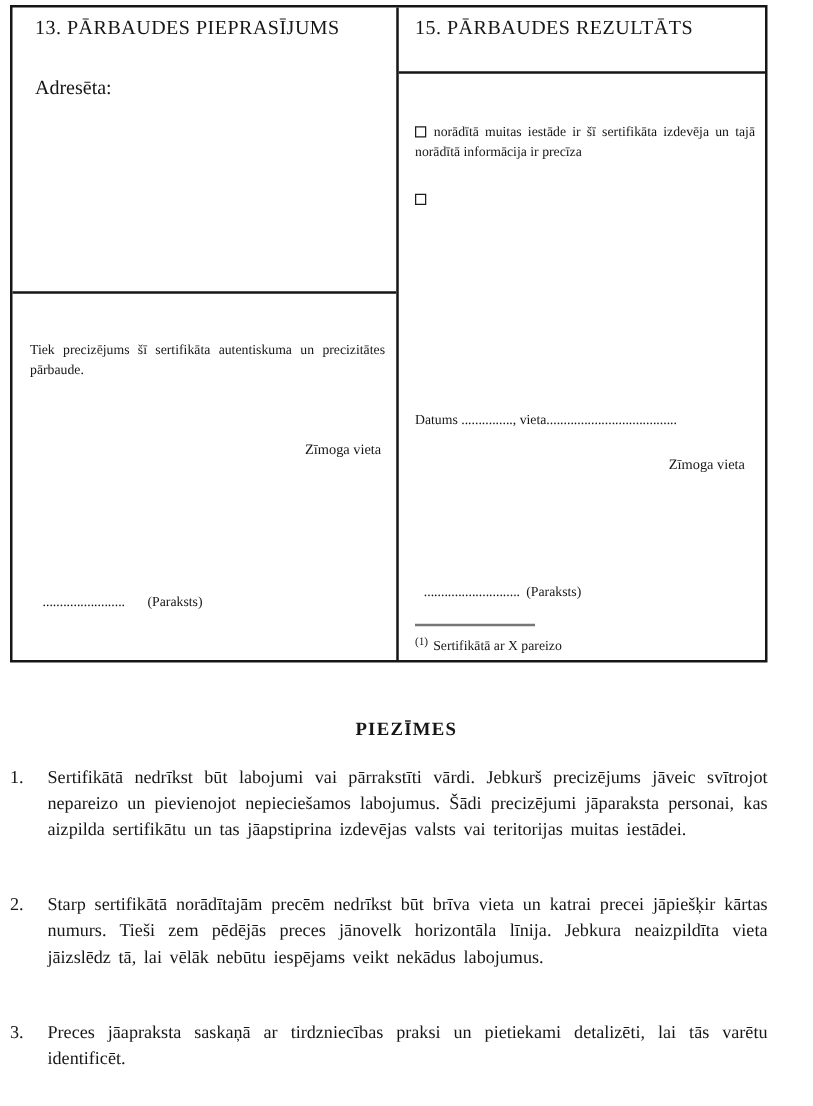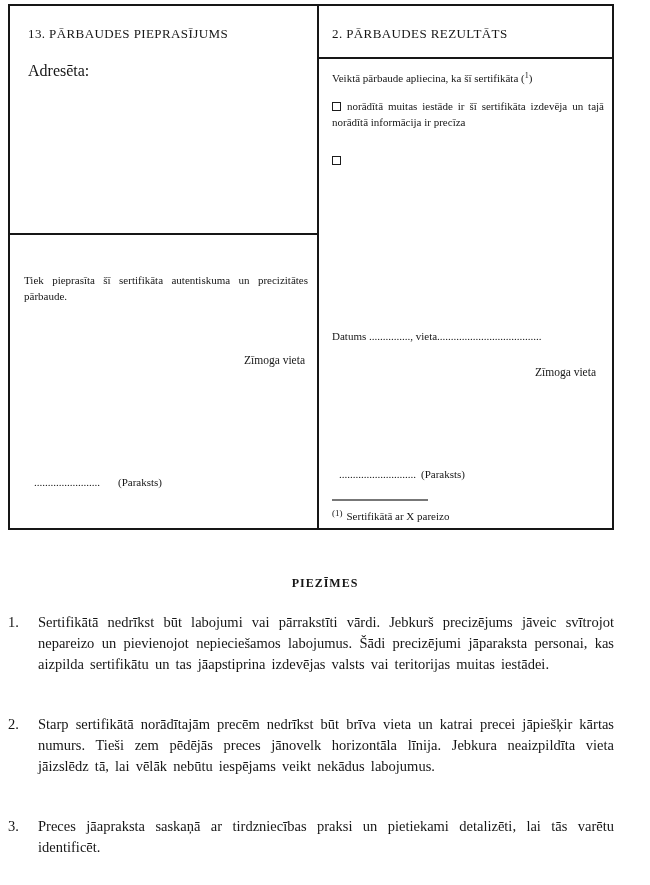--- a/index.html
+++ b/index.html
@@ -17,22 +17,22 @@
   .form-box {
     position: absolute; left: 8px; top: 4px;
     width: 606px; height: 526px;
     border: 2px solid #161616;
   }
   .cell { position: absolute; top: 0; height: 100%; }
   .cell-13 { left: 0; width: 309px; border-right: 2px solid #161616; }
   .cell-14 { left: 309px; width: 293px; }
 
   .box-title {
-    position: absolute; left: 18px; top: 20px;
-    font-size: 13px; letter-spacing: 0.4px; white-space: nowrap;
+    position: absolute; left: 18px; top: 8px;
+    font-size: 16px; letter-spacing: 0.4px; white-space: nowrap;
   }
   .cell-14 .box-title { left: 13px; }
 
   .hdiv { position: absolute; left: 0; width: 100%; height: 2px; background: #161616; }
   .div-13 { top: 227px; }
   .div-14 { top: 51px; }
 
   .ftext { font-size: 11px; line-height: 16px; }
   .just { text-align: justify; }
 
@@ -58,21 +58,21 @@
   .paraksts-14 { position: absolute; left: 20px; top: 460px; white-space: nowrap; }
   .paraksts-14 .sig-label { margin-left: 5px; }
   .footnote-rule { position: absolute; left: 13px; top: 493px; width: 96px; height: 2px; background: #777; }
   .footnote { position: absolute; left: 13px; top: 502px; font-size: 11px; white-space: nowrap; }
   .footnote .sup { margin-right: 4px; font-size: 9px; }
 
   
   .notes-title {
     position: absolute; left: 0; top: 576px; width: 650px;
     text-align: center; font-weight: bold;
-    font-size: 12px; letter-spacing: 1px;
+    font-size: 15px; letter-spacing: 1px;
   }
   .note-item {
     position: absolute; left: 8px; width: 606px;
     display: flex;
     font-size: 14.5px; line-height: 21px;
     word-spacing: 2.5px;
   }
   .note-item .num { width: 30px; flex: 0 0 30px; }
   .note-item .txt { flex: 1; text-align: justify; }
   .note-1 { top: 612px; }
@@ -83,34 +83,31 @@
 <body>
 
 <div class="page">
 
   <div class="form-box">
 
     <div class="cell cell-13">
       <div class="box-title">13. PĀRBAUDES PIEPRASĪJUMS</div>
       <div class="addressee">Adresēta:</div>
       <div class="hdiv div-13"></div>
-      <div class="ftext just request-text">Tiek pieprasīta šī sertifikāta autentiskuma un precizitātes pārbaude.</div>
+      <div class="ftext just request-text">Tiek precizējums šī sertifikāta autentiskuma un precizitātes pārbaude.</div>
       <div class="zimoga-13">Zīmoga vieta</div>
       <div class="ftext paraksts-13">
         <span class="sig-dots">........................</span><span class="sig-label">(Paraksts)</span>
       </div>
     </div>
 
     <div class="cell cell-14">
-      <div class="box-title">2. PĀRBAUDES REZULTĀTS</div>
+      <div class="box-title">15. PĀRBAUDES REZULTĀTS</div>
       <div class="hdiv div-14"></div>
 
-      <div class="ftext intro-14">
-        <span>Veiktā pārbaude apliecina, ka šī sertifikāta (</span><span class="sup">1</span><span>)</span>
-      </div>
 
       <div class="ftext just opt-1">
         <span class="checkbox"></span><span>norādītā muitas iestāde ir šī sertifikāta izdevēja un tajā norādītā informācija ir precīza</span>
       </div>
 
       <div class="ftext just opt-2">
         <span class="checkbox"></span>
       </div>
 
       <div class="ftext datums-14">Datums ..............., vieta......................................</div>

